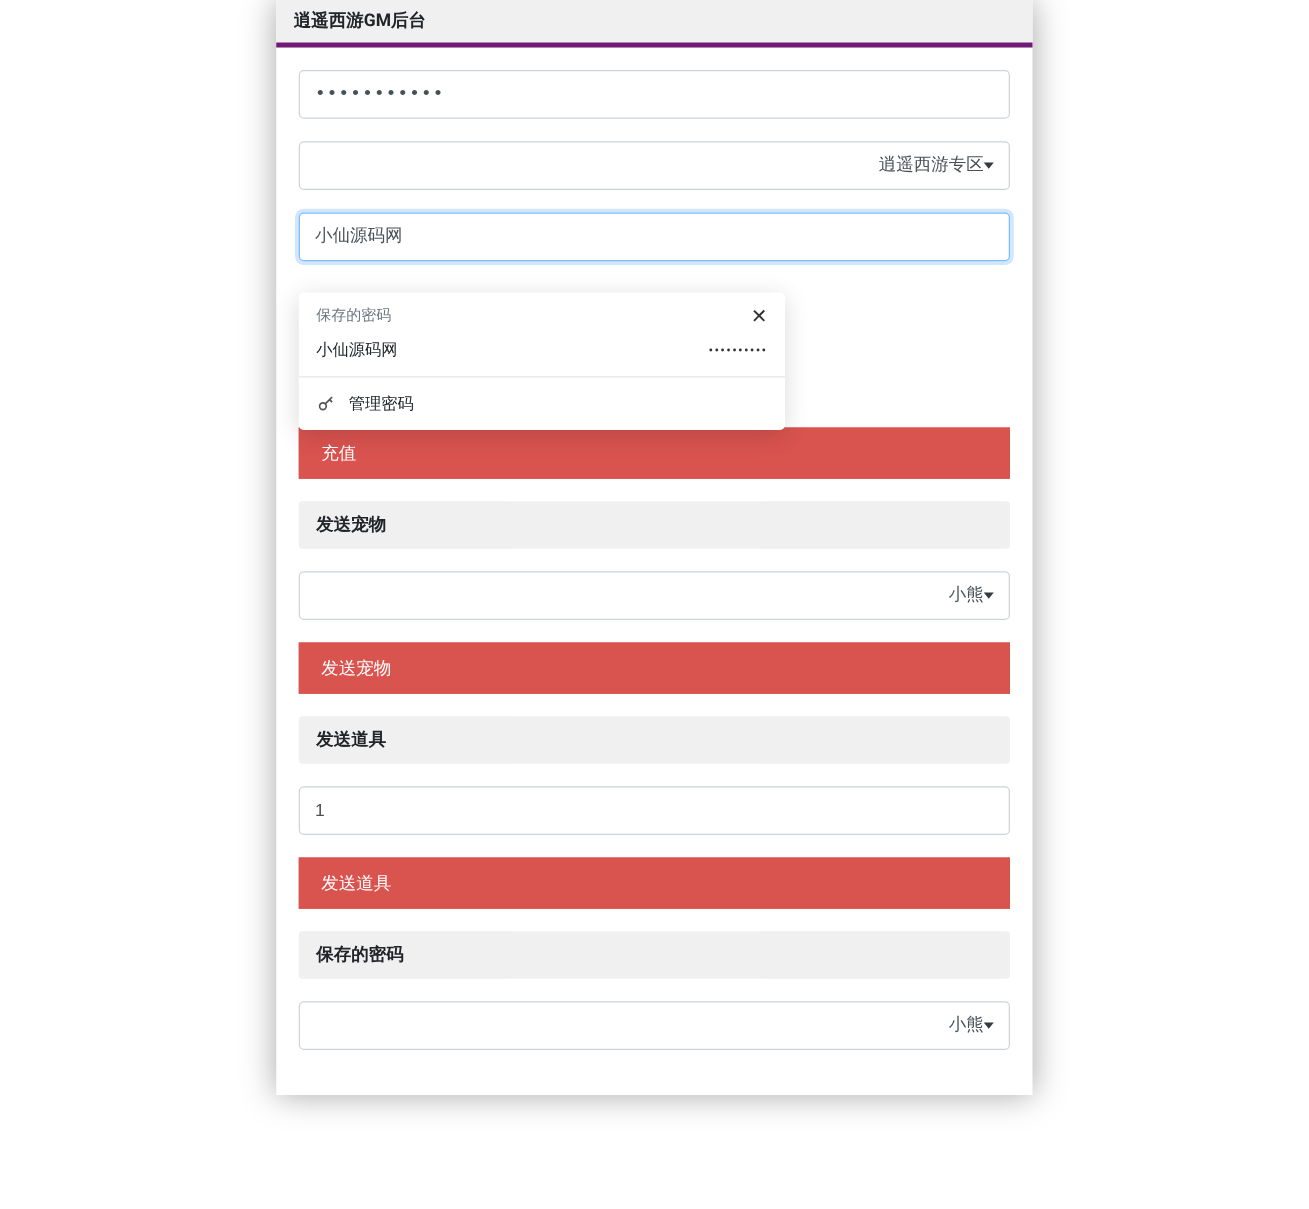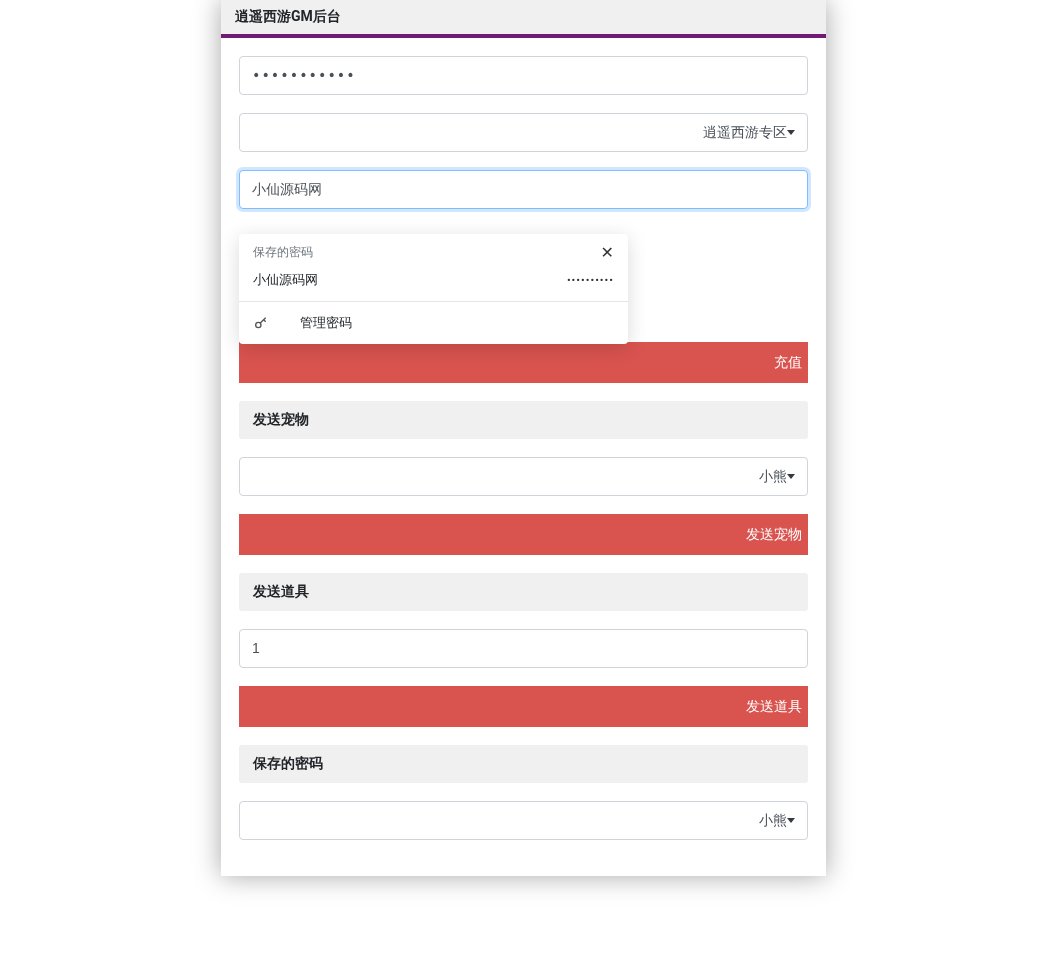--- a/index.html
+++ b/index.html
@@ -87,30 +87,30 @@
     .section-header {
       background: #f0f0f0;
       padding: 10px 14px;
       font-weight: 700;
       font-size: 14px;
       border-radius: 3px;
       margin-bottom: 18px;
     }
     .btn-danger {
       width: 100%;
-      padding: 9px 5px;
+      padding: 9px 17px;
       font-size: 14px;
       line-height: 1.5;
       color: #fff;
       background: #d9534f;
       border: 1px solid #d9534f;
       border-radius: 0;
       margin-bottom: 18px;
       cursor: pointer;
-      text-align: right;
+      text-align: left;
     }
     .popup {
       position: absolute;
       top: 196px;
       left: 18px;
       width: 389px;
       background: #fff;
       border-radius: 4px;
       box-shadow: 0 4px 20px rgba(0,0,0,0.15);
       z-index: 100;
@@ -147,21 +147,20 @@
     }
     .popup-divider {
       border-top: 1px solid #e5e5e5;
     }
     .popup-manage {
       padding: 12px 14px;
       display: flex;
       align-items: center;
       cursor: pointer;
       font-size: 13px;
-      gap: 21px;
     }
     .popup-manage svg {
       margin-right: 10px;
     }
   </style>
 </head>
 <body>
 
 <div class="container">
   <div class="header">

